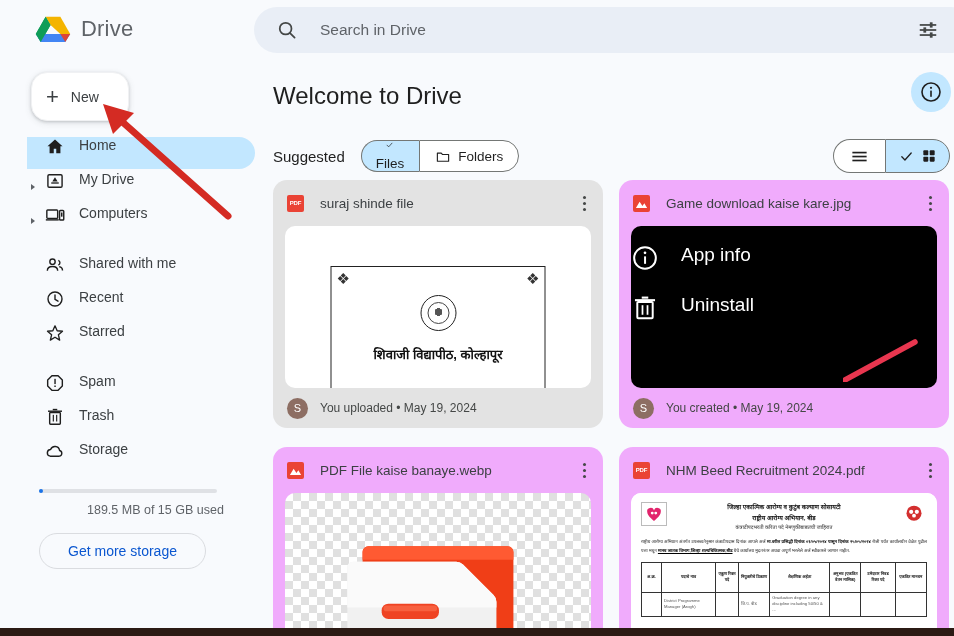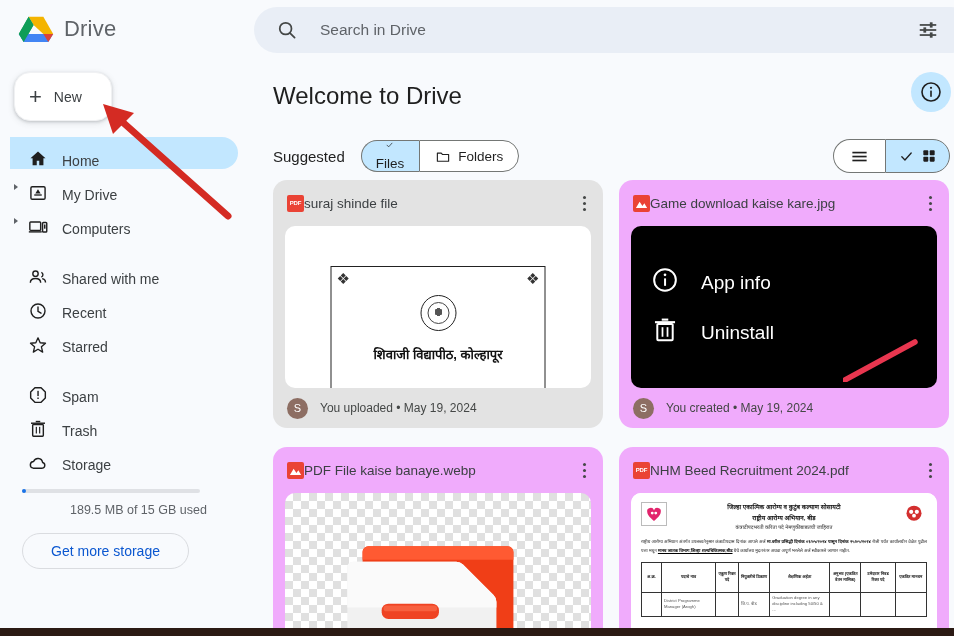--- a/index.html
+++ b/index.html
@@ -6,21 +6,21 @@
   html, body {
     width: 954px; height: 636px;
     overflow: hidden;
     font-family: "Liberation Sans", sans-serif;
     background: #f8fafd;
   }
   #app { position: relative; width: 954px; height: 636px; background: #f8fafd; }
 
   
   #sidebar {
-    position: absolute; left: 0; top: 0;
+    position: absolute; left: 17px; top: 0;
     width: 250px; height: 636px;
     background: #f8fafd;
   }
   .brand { display: flex; align-items: center; height: 58px; padding-left: 16px; }
   .brand-logo { width: 40px; height: 36px; flex: none; }
   .brand-name {
     font-size: 22px; color: #5f6368; margin-left: 8px;
     letter-spacing: .2px;
   }
 
@@ -31,21 +31,21 @@
     box-shadow: 0 1px 3px rgba(60,64,67,.22), 0 2px 7px rgba(60,64,67,.12);
     display: flex; align-items: center; gap: 12px; padding-left: 14px;
     cursor: pointer;
   }
   .new-plus { font-size: 22px; color: #3c4043; line-height: 1; font-weight: 400; }
   .new-label { font-size: 14px; color: #3c4043; }
 
   .nav { margin-top: 16px; }
   .nav-item {
     position: relative;
-    display: flex; align-items: flex-end;
+    display: flex; align-items: flex-start;
     height: 32px; margin: 2px 12px 2px 10px;
     border-radius: 0 16px 16px 0; padding-left: 18px;
     cursor: pointer; color: #3c4043;
   }
   .nav-item.active { background: #c2e7ff; }
   .nav-item .caret {
     position: absolute; left: 4px; top: 50%; transform: translateY(-50%);
     width: 0; height: 0;
     border-left: 4px solid #5f6368;
     border-top: 3.5px solid transparent; border-bottom: 3.5px solid transparent;
@@ -125,21 +125,21 @@
     background: #e3e3e3; border-radius: 14px; overflow: hidden;
     display: flex; flex-direction: column; cursor: pointer;
   }
   .card.alt { background: #f0abfc; }
   .card-head { height: 46px; display: flex; align-items: center; padding: 0 8px 0 14px; flex: none; }
   .ftype { width: 17px; height: 17px; border-radius: 2px; flex: none; display:flex; align-items:center; justify-content:center; }
   .ftype.pdf { background: #ea4335; }
   .ftype.pdf span { color: #fff; font-size: 6px; font-weight: bold; letter-spacing: -.2px; font-family: "Liberation Sans", sans-serif; }
   .ftype.img { background: #ea4335; }
   .card-title {
-    font-size: 13.5px; color: #3c4043; 
+    font-size: 13.5px; color: #3c4043; margin-left: 16px;
     white-space: nowrap; overflow: hidden; text-overflow: ellipsis; flex: 1;
   }
   .kebab { width: 22px; display: flex; flex-direction: column; align-items: center; gap: 3px; cursor: pointer; flex: none; }
   .kebab i { width: 3px; height: 3px; border-radius: 50%; background: #444746; display: block; }
 
   .thumb { margin: 0 12px; flex: 1; border-radius: 10px; overflow: hidden; position: relative; }
   .thumb.white { background: #fff; }
   .thumb.black { background: #000; border-radius: 10px; }
   .thumb.checker {
     background-color: #fff;
@@ -163,21 +163,21 @@
   .doc1-seal {
     position: absolute; left: 50%; top: 28px; transform: translateX(-50%);
     width: 36px; height: 36px; border: 1.2px solid #222; border-radius: 50%;
     display: flex; align-items: center; justify-content: center;
   }
   .doc1-seal-inner { width: 22px; height: 22px; border-radius: 50%; border: 1px solid #444; background: radial-gradient(circle at 50% 45%, #555 0 26%, #fff 27%); }
   .doc1-title { position: absolute; left: 0; right: 0; top: 78px; text-align: center; font-size: 13px; color: #111; font-weight: bold; }
 
   
   .amenu { position: absolute; left: 0; right: 0; top: 18px; }
-  .amenu-row { display: flex; align-items: flex-end; height: 50px; padding-left: 20px; }
+  .amenu-row { display: flex; align-items: flex-start; height: 50px; }
   .amenu-ic { width: 28px; height: 28px; flex: none; }
   .amenu-tx { color: #fff; font-size: 19px; margin-left: 22px; font-weight: 500; }
   .amenu-arrow { position: absolute; right: 18px; bottom: 6px; width: 76px; height: 44px; }
 
   
   .folder3d { position: absolute; left: 50%; top: 40px; transform: translateX(-50%); width: 190px; height: 105px; }
 
   
   .doc4 { position: absolute; left: 0; top: 0; right: 0; bottom: 0; background: #fff; padding: 9px 10px 0 10px; }
   .doc4-top { display: flex; align-items: flex-start; justify-content: space-between; }

